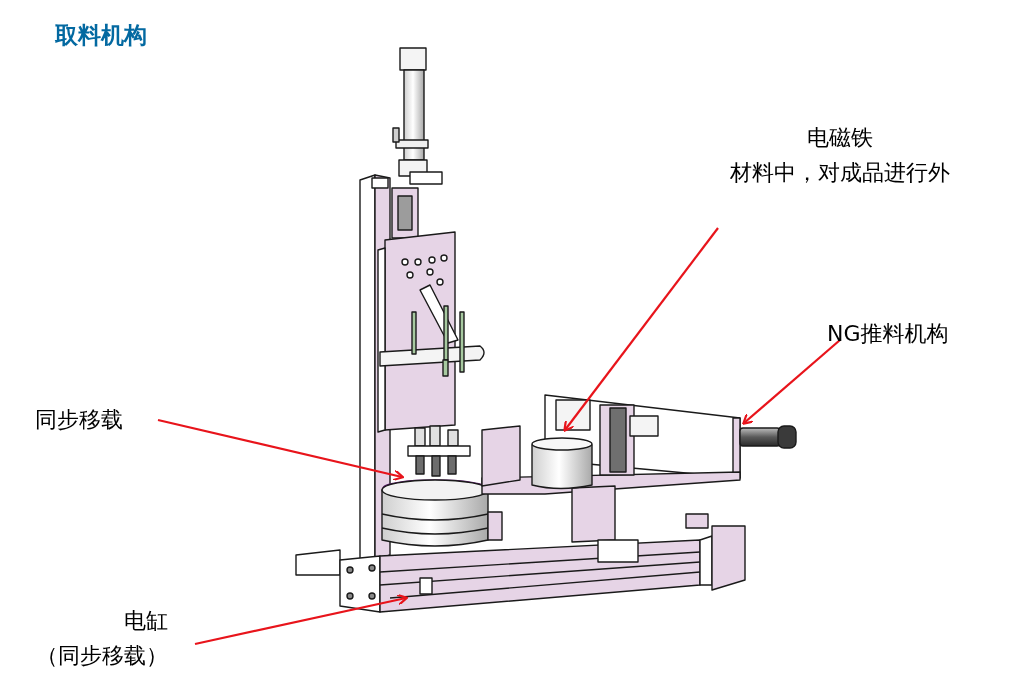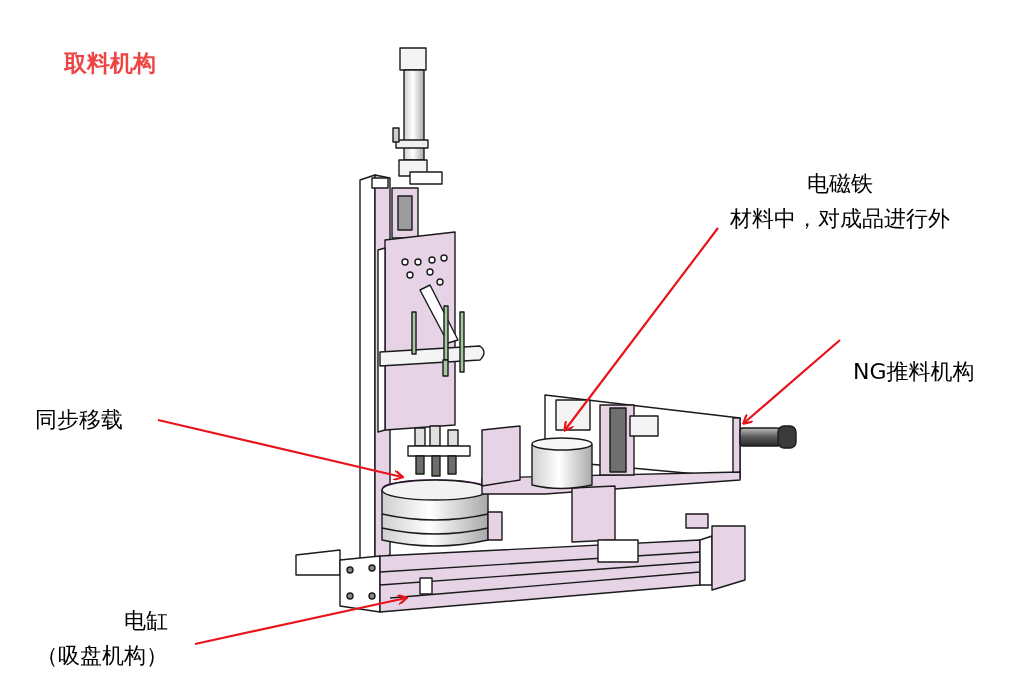--- a/index.html
+++ b/index.html
@@ -1,23 +1,23 @@
 <!DOCTYPE html>
 <html><head>
 <meta charset="utf-8">
 <style>
   html, body { margin:0; padding:0; background:#ffffff; }
   body { width:1023px; height:685px; position:relative; overflow:hidden;
          font-family:"DejaVu Sans", "Liberation Sans", sans-serif; }
-  .title { position:absolute; left:64px; top:20px; font-size:23px; font-weight:bold;
-           font-family:"DejaVu Serif", "Liberation Serif", serif; color:#ef4444;margin-top:28px; }
+  .title { position:absolute; left:55px; top:20px; font-size:23px; font-weight:bold;
+           font-family:"DejaVu Serif", "Liberation Serif", serif; color:#0369a1; }
   .label { position:absolute; font-size:22px; color:#000; line-height:35px; white-space:nowrap; }
   #lbl-magnet { left:730px; top:120px; }
-  #lbl-magnet .c { text-align:center;margin-top:46px; }
-  #lbl-ng { left:853px; top:316px;margin-top:38px; }
+  #lbl-magnet .c { text-align:center; }
+  #lbl-ng { left:827px; top:316px; }
   #lbl-suction { left:35px; top:402px; }
   #lbl-cyl { left:36px; top:603px; text-align:right; }
   svg.drawing { position:absolute; left:0; top:0; }
 </style>
 </head>
 <body>
 
 <div class="title">取料机构</div>
 
 <svg class="drawing" width="1023" height="685" viewBox="0 0 1023 685">
@@ -144,14 +144,14 @@
 <div class="label" id="lbl-ng">
   <div>NG推料机构</div>
 </div>
 
 <div class="label" id="lbl-suction">
   <div>同步移载</div>
 </div>
 
 <div class="label" id="lbl-cyl">
   <div>电缸</div>
-  <div>（吸盘机构）</div>
+  <div>（同步移载）</div>
 </div>
 
 </body></html>

